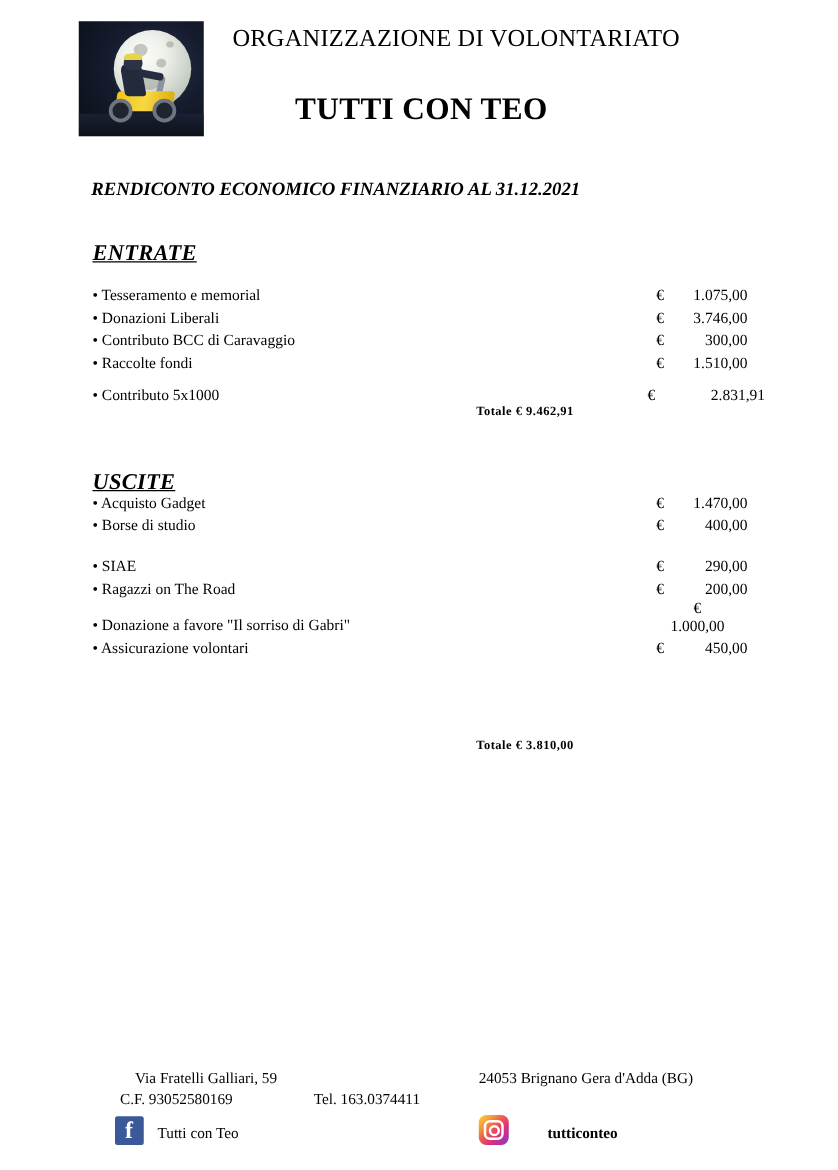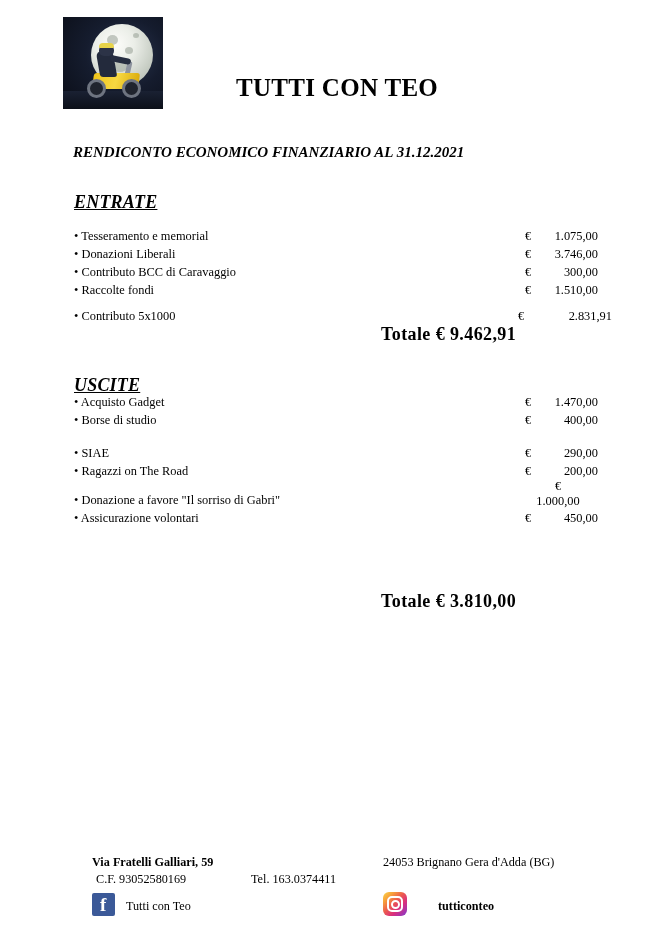--- a/index.html
+++ b/index.html
@@ -163,34 +163,34 @@
     width: 80px;
     text-align: center;
     line-height: 15px;
     font-size: 12.4px;
   }
   .amt-wrap span { display: block; }
 
   
   .total {
     position: absolute;
-    font-size: 18px;
+    font-size: 10px;
     font-weight: bold;
     letter-spacing: 0.4px;
     white-space: nowrap;
   }
   .total-entrate { left: 381px; top: 324px; }
   .total-uscite  { left: 381px; top: 543px; margin-top: 48px; }
 
   
   .footer { position: absolute; left: 0; top: 855px; width: 670px; height: 81px; }
 
   .f-text { position: absolute; font-size: 12.2px; white-space: nowrap; }
 
-  .f-address  { left: 92px;  top: 0px; font-weight: bold; }
+  .f-address  { left: 108px;  top: 0px; }
   .f-cf       { left: 96px;  top: 17px; }
   .f-tel      { left: 251px; top: 17px; }
   .f-city     { left: 383px; top: 0px; }
 
   .f-email {
     position: absolute;
     left: 377px; top: 17px;
     font-size: 12.2px;
     color: #0000CC;
     text-decoration: underline;
@@ -258,20 +258,21 @@
       <div class="bike-fork"></div>
       <div class="bike-body"></div>
       <div class="bike-wheel bw-l"></div>
       <div class="bike-wheel bw-r"></div>
       <div class="rider-torso"></div>
       <div class="rider-arm"></div>
       <div class="rider-helmet"></div>
       <div class="helmet-vis"></div>
     </div>
 
+    <div class="org-line">ORGANIZZAZIONE DI VOLONTARIATO</div>
     <div class="main-title">TUTTI CON TEO</div>
   </div>
 
   <div class="doc-subtitle">RENDICONTO ECONOMICO FINANZIARIO AL 31.12.2021</div>
 
   <div class="section-head sh-entrate">ENTRATE</div>
 
   <div class="item" style="top:229px;">
     <span class="item-label">• Tesseramento e memorial</span>
     <span class="item-cur">€</span>

